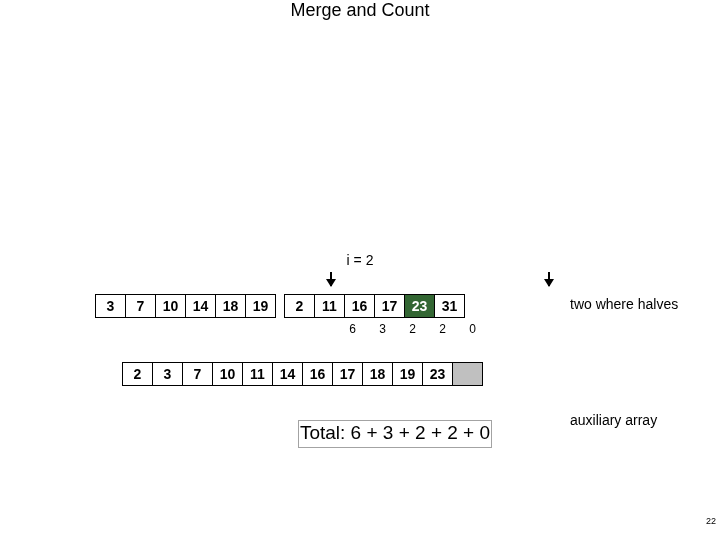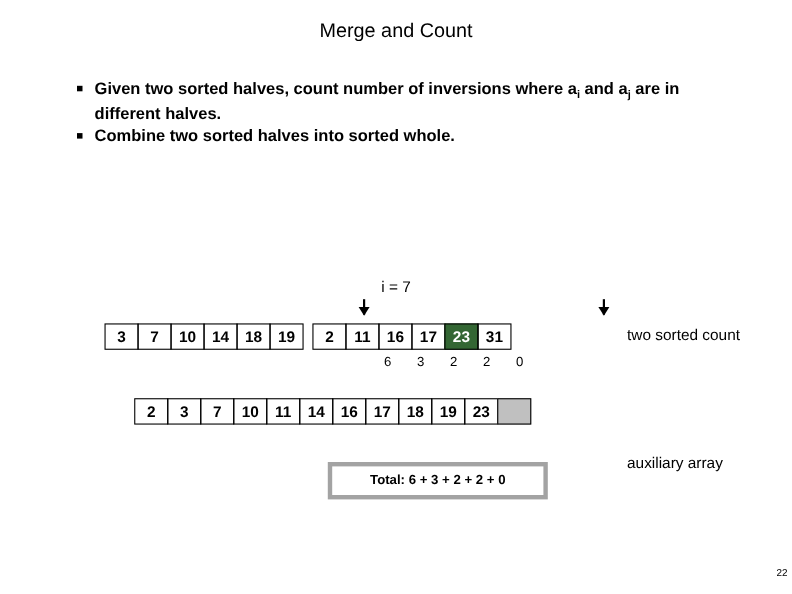--- a/index.html
+++ b/index.html
@@ -8,21 +8,20 @@
     width: 720px;
     height: 540px;
     background: #fff;
     font-family: "Comic Sans MS", "Comic Sans", cursive, sans-serif;
     color: #000;
     position: relative;
   }
   .title {
     text-align: center;
     font-size: 18px;
-    padding-top: 18px;
     font-weight: normal;
   }
   .body {
     padding: 30px 40px 0 48px;
     font-size: 15px;
     line-height: 1.35;
   }
   .heading { font-weight: bold; }
   ul.bullets {
     list-style: none;
@@ -112,51 +111,45 @@
   }
   #label-halves { left: 570px; top: 296px; }
   #label-aux    { left: 570px; top: 364px; margin-top: 48px; }
 
   .totalbox {
     position: absolute;
     left: 298px;
     top: 420px;
     width: 192px;
     height: 26px;
-    border: 4px solid #a3a3a3;
+    border: 1px solid #a3a3a3;
     text-align: center;
     font-family: Helvetica, Arial, sans-serif;
-    font-size: 12px;
-    font-weight: bold;
+    font-size: 19px;
+    font-weight: normal;
     line-height: 24px;
   }
 
   .pagenum {
     position: absolute;
     right: 4px;
     bottom: 14px;
     font-family: Helvetica, Arial, sans-serif;
     font-size: 9px;
   }
 </style>
 </head>
 <body>
 
 <div class="title">Merge and Count</div>
 
 <div class="body">
-  <ul class="bullets">
-    <li>
-      <span>Given two sorted halves, count number of inversions where a</span><span class="sub">i</span><span> and a</span><span class="sub">j</span><span> are in different halves.</span>
-    </li>
-    <li>Combine two sorted halves into sorted whole.</li>
-  </ul>
 </div>
 
-<div class="counter">i = 7</div>
+<div class="counter">i = 2</div>
 <div id="arrow1" class="arrow"></div>
 <div id="arrow2" class="arrow"></div>
 
 <div id="row-halves" class="row">
     <div class="cell">3</div>
     <div class="cell">7</div>
     <div class="cell">10</div>
     <div class="cell">14</div>
     <div class="cell">18</div>
     <div class="cell">19</div>
@@ -183,18 +176,18 @@
     <div class="cell">11</div>
     <div class="cell">14</div>
     <div class="cell">16</div>
     <div class="cell">17</div>
     <div class="cell">18</div>
     <div class="cell">19</div>
     <div class="cell">23</div>
     <div class="cell grey">.</div>
   </div>
 
-<div id="label-halves" class="label">two sorted count</div>
+<div id="label-halves" class="label">two where halves</div>
 <div id="label-aux" class="label">auxiliary array</div>
 
 <div class="totalbox">Total:  6 + 3 + 2 + 2 + 0</div>
 
 <div class="pagenum">22</div>
 
 </body></html>

